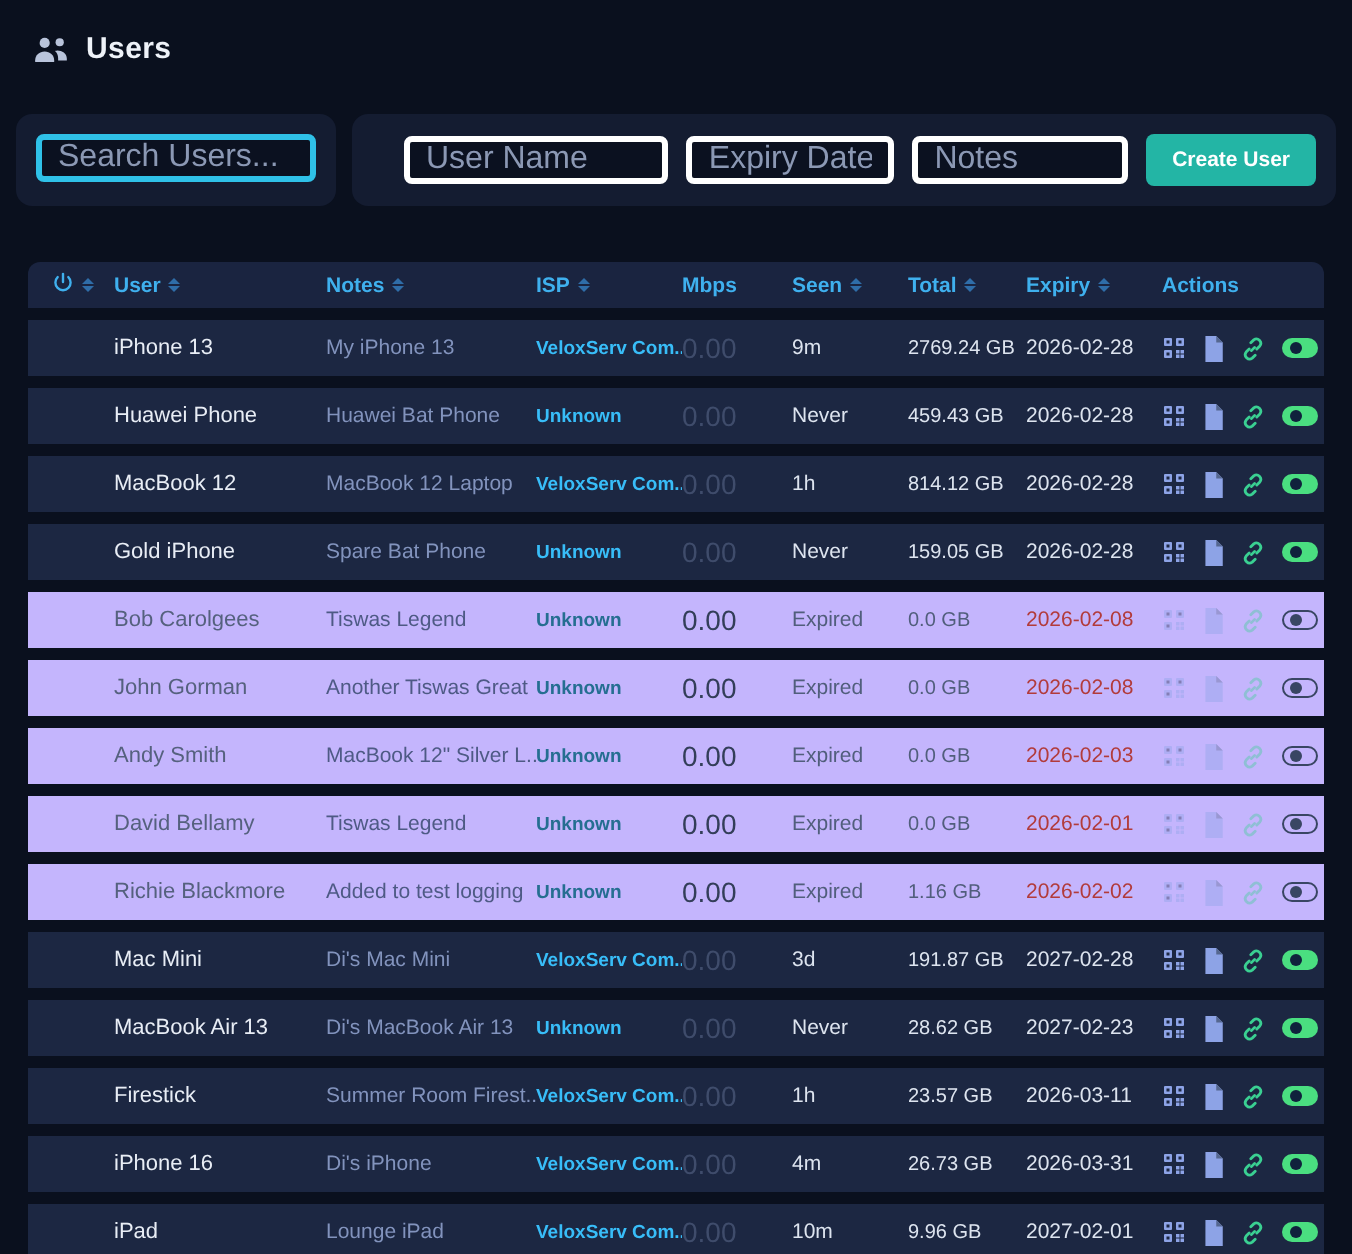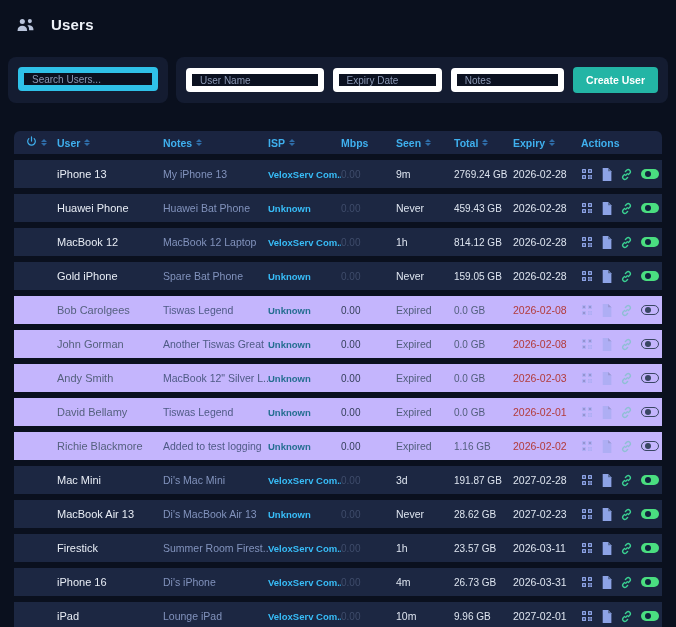--- a/index.html
+++ b/index.html
@@ -3,46 +3,46 @@
 <meta charset="utf-8">
 <style>
   * { box-sizing: border-box; margin: 0; padding: 0; }
   html,body { width:676px; height:627px; overflow:hidden; }
   body {
     background:#0a101e;
     font-family:"Liberation Sans", sans-serif;
     color:#e8edf5;
   }
   
-  .title-row { display:flex; align-items:center; gap:16px; padding:16px 16px 10px 16px; }
+  .title-row { display:flex; align-items:center; gap:8px; padding:16px 16px 10px 16px; }
   .title-row svg { display:block; }
   .page-title { font-size:15px; font-weight:bold; color:#eef2f8; letter-spacing:.2px; }
 
   
   .stats-row { display:flex; gap:7px; padding:0 8px; }
   .stat-card {
     flex:1; background:#141c31; border-left:3px solid #2dd4bf;
     border-radius:6px; padding:8px 10px 9px 10px;
   }
   .stat-label { font-size:8.5px; font-weight:bold; letter-spacing:.5px; color:#3ec3ee; }
   .stat-value { font-size:15px; font-weight:bold; color:#f2f5fa; margin-top:4px; }
 
   
   .search-row { display:flex; gap:8px; padding:0 8px; margin-top:14px; }
   .panel { background:#141c31; border-radius:8px; padding:10px; }
   .search-panel { width:160px; }
   .create-panel { flex:1; display:flex; gap:9px; align-items:center; }
   input {
-    background:#0b1120; border:6px solid #ffffff; border-radius:4px;
-    color:#cbd5e1; font-size:10px; padding:6px 8px; height:24px;
+    background:#0b1120; border:3px solid #ffffff; border-radius:4px;
+    color:#cbd5e1; font-size:16px; padding:6px 8px; height:24px;
     font-family:"Liberation Sans", sans-serif; width:100%;
   }
   input::placeholder { color:#8b98b4; opacity:1; }
   .search-input { border-color:#2fc1e8; }
-  .fld-name  { flex:1.35; }
+  .fld-name  { flex:1.35;margin-left:16px; }
   .fld-exp   { flex:1; }
   .fld-notes { flex:1.05; }
   .create-btn {
     background:#23b5a5; color:#fff; font-weight:bold; font-size:10.5px;
     border:none; border-radius:4px; padding:0 13px; height:26px; cursor:pointer;
     font-family:"Liberation Sans", sans-serif; white-space:nowrap;
   }
 
   
   .table { margin:28px 14px 0 14px; }
@@ -67,21 +67,21 @@
 
   .dot { width:7px; height:7px; border-radius:50%; background:#cf6962; margin-left:13px; }
   .expired .dot { background:#7e4a48; }
 
   .cell-user { color:#e8edf5; font-size:11px; }
   .expired .cell-user { color:#55617e; }
   .cell-notes { color:#8293bd; overflow:hidden; white-space:nowrap; padding-right:0; }
   .expired .cell-notes { color:#4e5a85; }
   .cell-isp { color:#38bdf8; font-size:9.5px; font-weight:bold; overflow:hidden; white-space:nowrap; padding-right:4px; }
   .expired .cell-isp { color:#256e91; }
-  .cell-mbps { color:#3f4c6b; font-size:10px; }
+  .cell-mbps { color:#3f4c6b; font-size:14px; }
   .expired .cell-mbps { color:#333e59; }
   .cell-seen, .cell-total, .cell-expiry { color:#dde4ef; }
   .expired .cell-seen, .expired .cell-total { color:#515e7c; }
   .cell-total { font-size:10px; }
   .expired .cell-expiry { color:#b23b3b; }
 
   .cell-actions { display:flex; align-items:center; gap:8px; }
   .action-icon { display:inline-flex; cursor:pointer; }
   .expired .action-icon { opacity:.38; }
 

